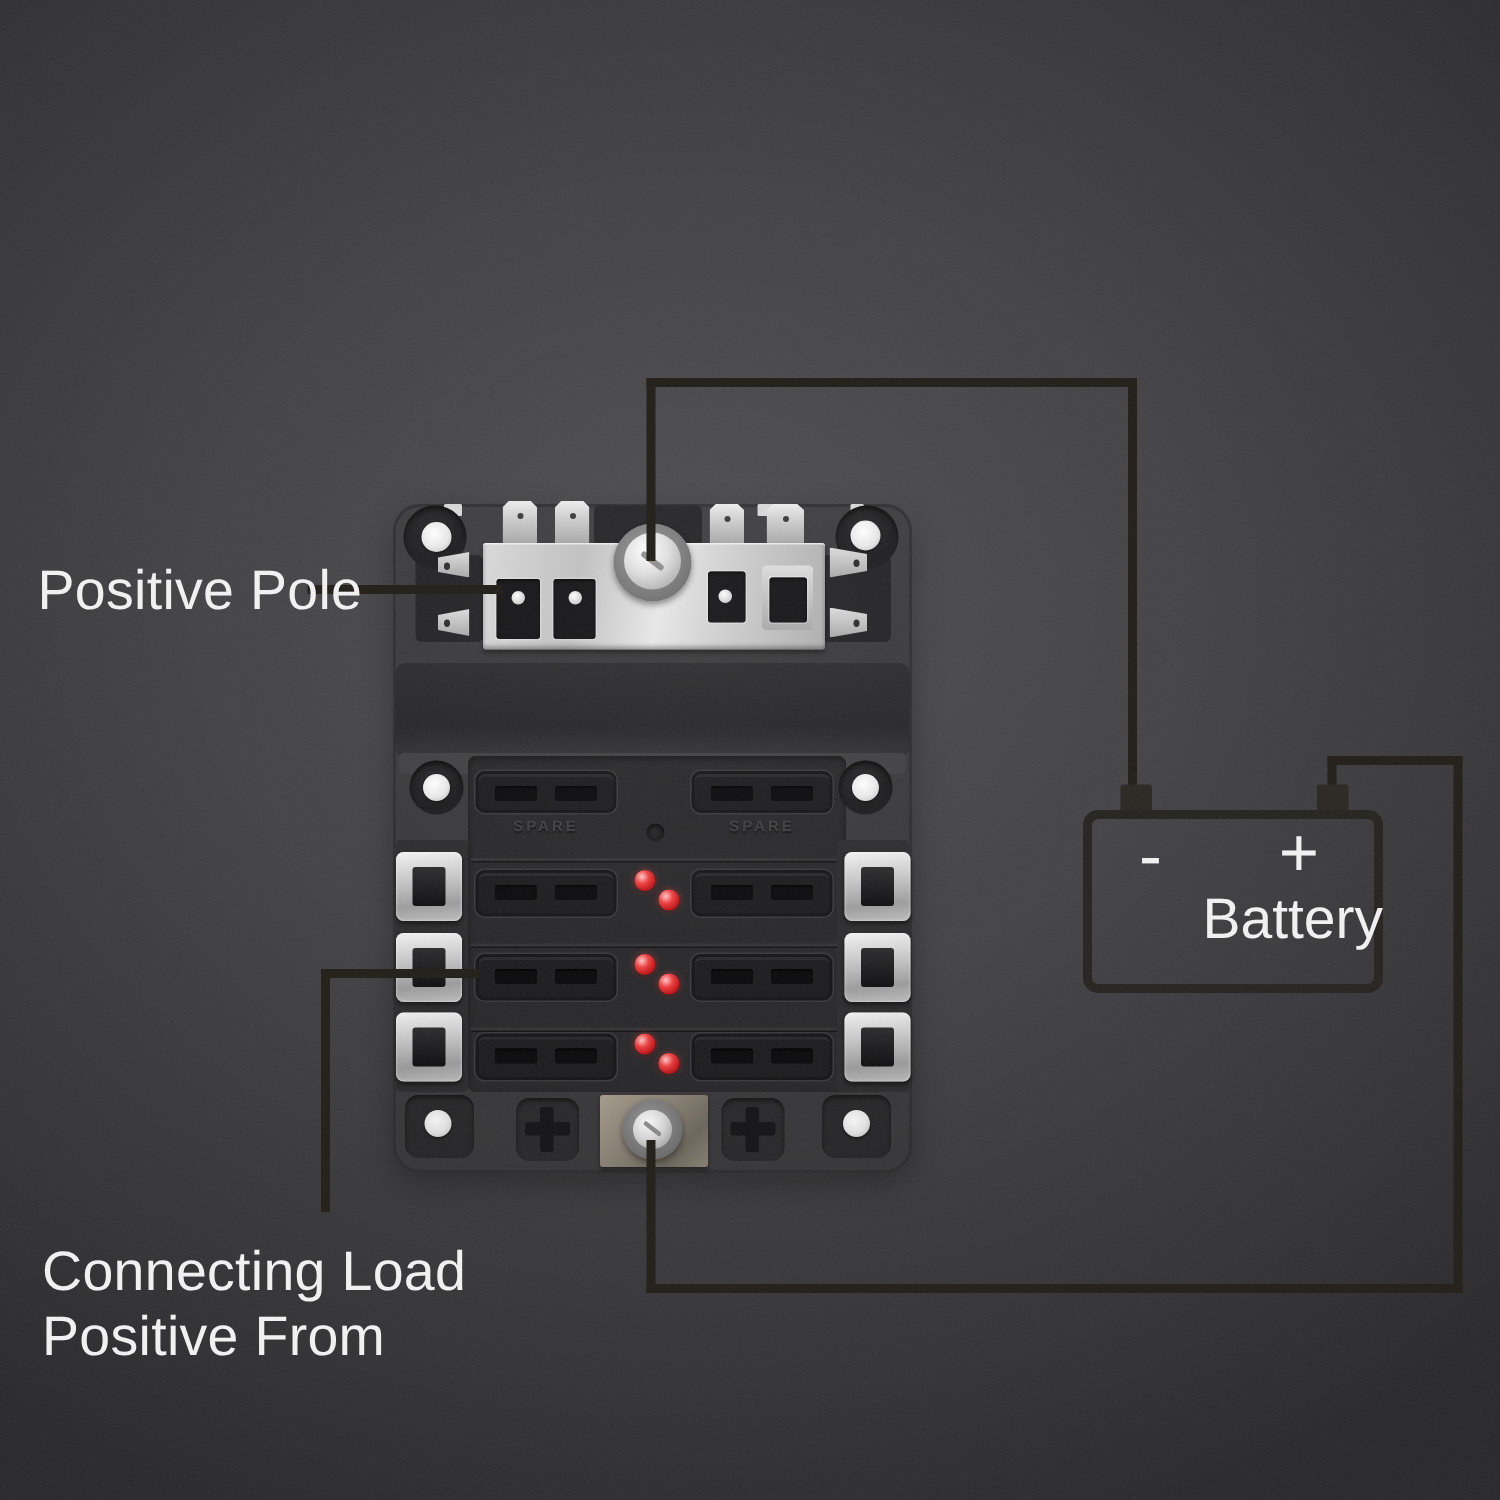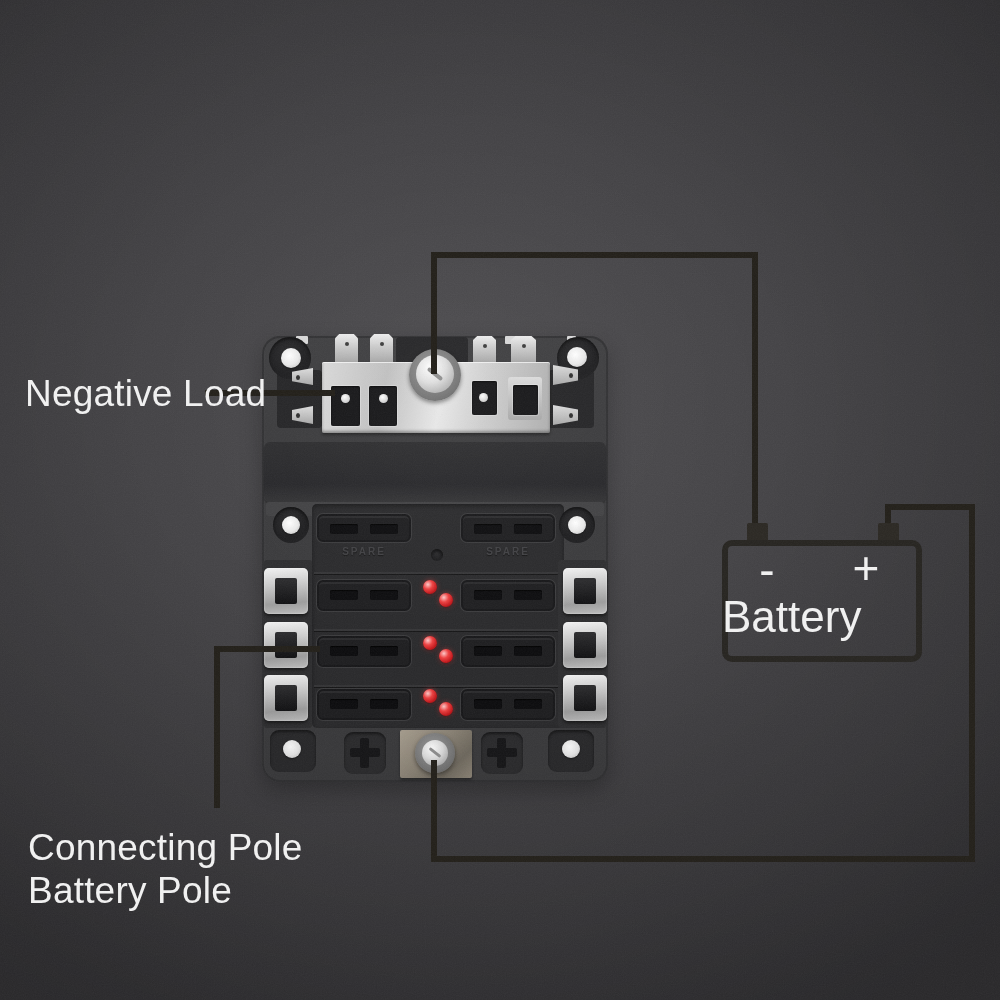--- a/index.html
+++ b/index.html
@@ -16,21 +16,21 @@
   .wire{position:absolute;background:#221f19;z-index:5;}
 
   
   .label{position:absolute;z-index:6;color:#f2f2f2;font-size:37px;line-height:43px;font-weight:400;letter-spacing:.2px;}
 
   
   .battery{position:absolute;left:722px;top:540px;width:200px;height:122px;z-index:5;
     border:6px solid #262420;border-radius:10px;box-sizing:border-box;}
   .bat-term{position:absolute;z-index:5;background:#2b2823;border-radius:2px 2px 0 0;}
   .bat-sym{position:absolute;z-index:6;color:#f2f2f2;text-align:center;}
-  .bat-title{position:absolute;z-index:6;left:722px;top:592px;width:200px;text-align:left;color:#f2f2f2;font-size:44px;}
+  .bat-title{position:absolute;z-index:6;left:722px;top:592px;width:200px;text-align:right;color:#f2f2f2;font-size:38px;}
 
   
   .fusebox{position:absolute;left:262px;top:336px;width:346px;height:446px;z-index:2;
     background:linear-gradient(180deg,#3d3d3f 0%,#3a3a3c 20%,#39393b 100%);
     border-radius:18px;box-shadow:inset 0 0 0 2px #2f2f31, inset 2px 0 2px rgba(255,255,255,0.05), 0 8px 22px rgba(0,0,0,0.28);}
   .recess{position:absolute;background:#232325;border-radius:4px;}
   .hole-dark{position:absolute;border-radius:50%;background:radial-gradient(circle at 45% 40%, #2a2a2c 0%, #1c1c1e 60%, #252527 100%);box-shadow:inset 0 2px 3px rgba(0,0,0,.6);}
   .hole-white{position:absolute;border-radius:50%;background:radial-gradient(circle at 42% 38%, #ffffff 0%, #e9e9e9 55%, #b9b9b9 100%);box-shadow:0 1px 2px rgba(0,0,0,.5);}
   .notch{position:absolute;background:#d8d8d8;border-radius:1px;}
   .plate{position:absolute;left:60px;top:26px;width:228px;height:71px;border-radius:2px;
@@ -246,25 +246,25 @@
   <div class="wire" style="left:214px;top:646px;width:6px;height:162px;"></div>
 
   <div class="bat-term" style="left:747px;top:523px;width:21px;height:18px;"></div>
   <div class="bat-term" style="left:878px;top:523px;width:21px;height:18px;"></div>
   <div class="battery"></div>
   <div class="bat-sym" style="left:737px;top:543px;width:60px;font-size:46px;">-</div>
   <div class="bat-sym" style="left:836px;top:541px;width:60px;font-size:46px;">+</div>
   <div class="bat-title">Battery</div>
 
   <div class="label" style="left:25px;top:372px;">
-    <div>Negative Load</div>
+    <div>Positive Pole</div>
   </div>
   <div class="label" style="left:28px;top:826px;">
-    <div>Connecting Pole</div>
-    <div>Battery Pole</div>
+    <div>Connecting Load</div>
+    <div>Positive From</div>
   </div>
 
   <svg class="grain" width="1000" height="1000">
     <filter id="grainF">
       <feTurbulence type="fractalNoise" baseFrequency="0.9" numOctaves="2" stitchTiles="stitch"></feTurbulence>
       <feColorMatrix type="saturate" values="0"></feColorMatrix>
     </filter>
     <rect width="1000" height="1000" filter="url(#grainF)"></rect>
   </svg>
 

